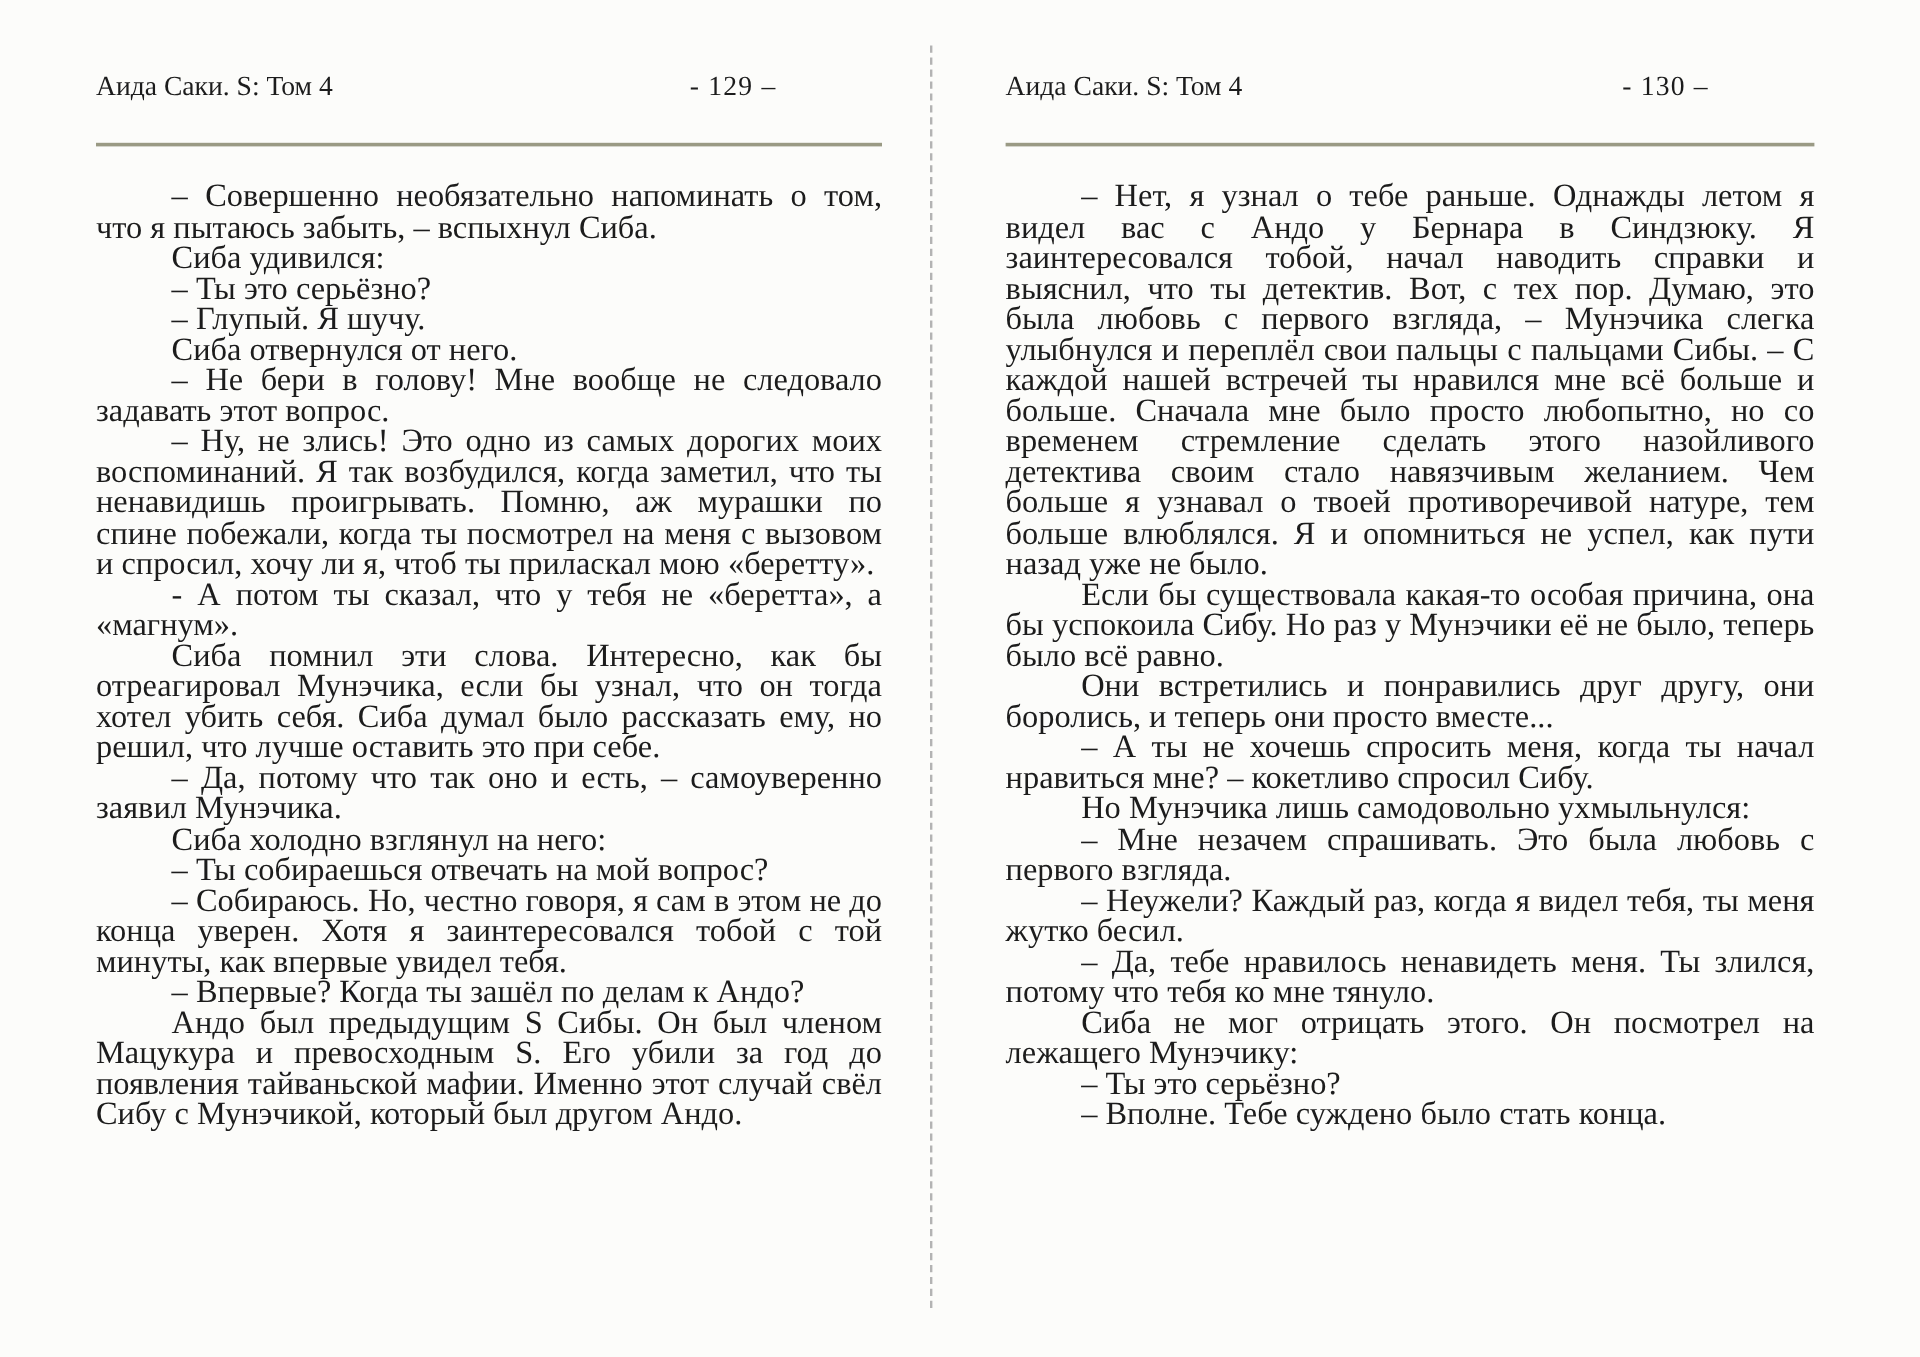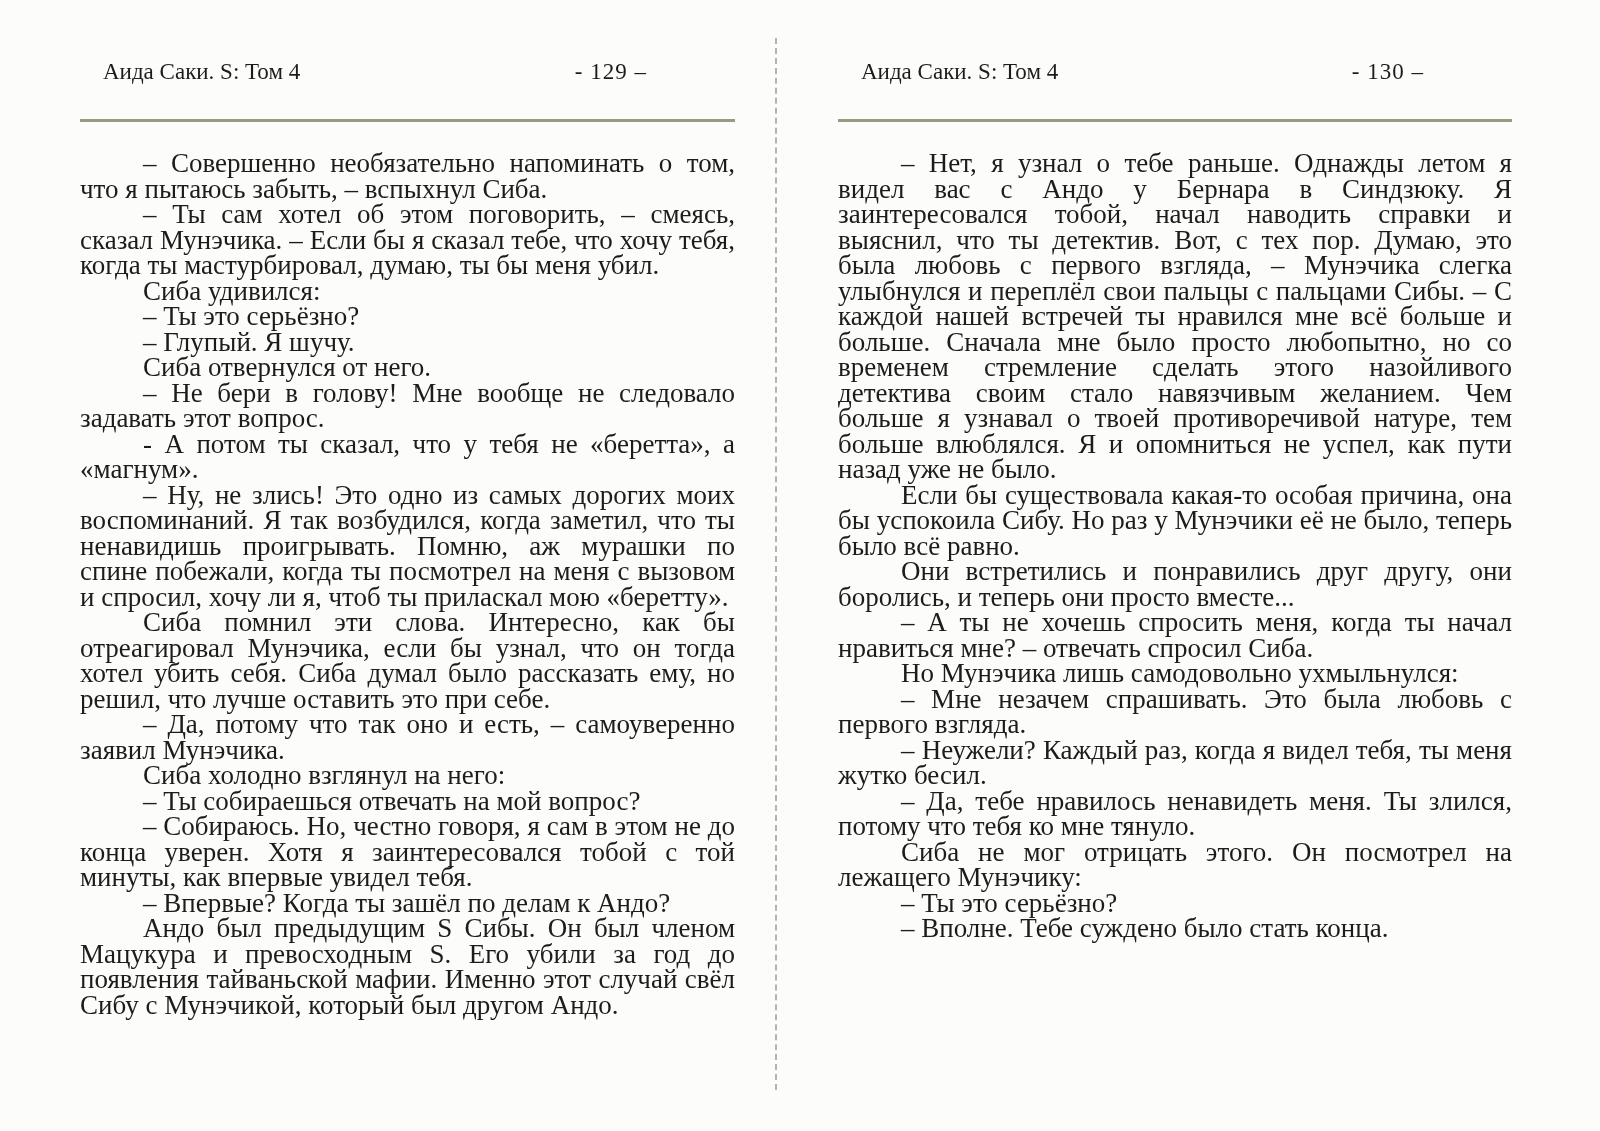--- a/index.html
+++ b/index.html
@@ -23,21 +23,20 @@
   .page-left  { left: 80px;  width: 655px; }
   .page-right { left: 838px; width: 674px; }
 
   .page-header {
     display: flex;
     justify-content: space-between;
     align-items: baseline;
     margin-top: 58px;
     font-size: 23px;
     line-height: 28px;
-    margin-left: 23px;
   }
   .page-number {
     padding-right: 88px;
     letter-spacing: 1px;
   }
   .header-rule {
     height: 3px;
     background: #9a9a84;
     border: none;
     margin: 33px 0 0 0;
@@ -66,28 +65,27 @@
 <body>
 
 <section class="page page-left">
   <div class="page-header">
     <span>Аида Саки. S: Том 4</span>
     <span class="page-number">- 129 –</span>
   </div>
   <div class="header-rule"></div>
   <div class="page-body">
       <p class="para">– Совершенно необязательно напоминать о том, что я пытаюсь забыть, – вспыхнул Сиба.</p>
-      <p class="para">– Ты сам хотел об этом поговорить, – смеясь, сказал Мунэчика. – Если бы я сказал тебе, что хочу тебя, когда ты мастурбировал, думаю, ты бы меня убил.</p>
       <p class="para">Сиба удивился:</p>
       <p class="para">– Ты это серьёзно?</p>
       <p class="para">– Глупый. Я шучу.</p>
       <p class="para">Сиба отвернулся от него.</p>
       <p class="para">– Не бери в голову! Мне вообще не следовало задавать этот вопрос.</p>
+      <p class="para">– Ну, не злись! Это одно из самых дорогих моих воспоминаний. Я так возбудился, когда заметил, что ты ненавидишь проигрывать. Помню, аж мурашки по спине побежали, когда ты посмотрел на меня с вызовом и спросил, хочу ли я, чтоб ты приласкал мою «беретту».</p>
       <p class="para">- А потом ты сказал, что у тебя не «беретта», а «магнум».</p>
-      <p class="para">– Ну, не злись! Это одно из самых дорогих моих воспоминаний. Я так возбудился, когда заметил, что ты ненавидишь проигрывать. Помню, аж мурашки по спине побежали, когда ты посмотрел на меня с вызовом и спросил, хочу ли я, чтоб ты приласкал мою «беретту».</p>
       <p class="para">Сиба помнил эти слова. Интересно, как бы отреагировал Мунэчика, если бы узнал, что он тогда хотел убить себя. Сиба думал было рассказать ему, но решил, что лучше оставить это при себе.</p>
       <p class="para">– Да, потому что так оно и есть, – самоуверенно заявил Мунэчика.</p>
       <p class="para">Сиба холодно взглянул на него:</p>
       <p class="para">– Ты собираешься отвечать на мой вопрос?</p>
       <p class="para">– Собираюсь. Но, честно говоря, я сам в этом не до конца уверен. Хотя я заинтересовался тобой с той минуты, как впервые увидел тебя.</p>
       <p class="para">– Впервые? Когда ты зашёл по делам к Андо?</p>
       <p class="para">Андо был предыдущим S Сибы. Он был членом Мацукура и превосходным S. Его убили за год до появления тайваньской мафии. Именно этот случай свёл Сибу с Мунэчикой, который был другом Андо.</p>
     </div>
 </section>
 
@@ -96,21 +94,21 @@
 <section class="page page-right">
   <div class="page-header">
     <span>Аида Саки. S: Том 4</span>
     <span class="page-number">- 130 –</span>
   </div>
   <div class="header-rule"></div>
   <div class="page-body">
       <p class="para">– Нет, я узнал о тебе раньше. Однажды летом я видел вас с Андо у Бернара в Синдзюку. Я заинтересовался тобой, начал наводить справки и выяснил, что ты детектив. Вот, с тех пор. Думаю, это была любовь с первого взгляда, – Мунэчика слегка улыбнулся и переплёл свои пальцы с пальцами Сибы. – С каждой нашей встречей ты нравился мне всё больше и больше. Сначала мне было просто любопытно, но со временем стремление сделать этого назойливого детектива своим стало навязчивым желанием. Чем больше я узнавал о твоей противоречивой натуре, тем больше влюблялся. Я и опомниться не успел, как пути назад уже не было.</p>
       <p class="para">Если бы существовала какая-то особая причина, она бы успокоила Сибу. Но раз у Мунэчики её не было, теперь было всё равно.</p>
       <p class="para">Они встретились и понравились друг другу, они боролись, и теперь они просто вместе...</p>
-      <p class="para">– А ты не хочешь спросить меня, когда ты начал нравиться мне? – отвечать спросил Сиба.</p>
+      <p class="para">– А ты не хочешь спросить меня, когда ты начал нравиться мне? – кокетливо спросил Сибу.</p>
       <p class="para">Но Мунэчика лишь самодовольно ухмыльнулся:</p>
       <p class="para">– Мне незачем спрашивать. Это была любовь с первого взгляда.</p>
       <p class="para">– Неужели? Каждый раз, когда я видел тебя, ты меня жутко бесил.</p>
       <p class="para">– Да, тебе нравилось ненавидеть меня. Ты злился, потому что тебя ко мне тянуло.</p>
       <p class="para">Сиба не мог отрицать этого. Он посмотрел на лежащего Мунэчику:</p>
       <p class="para">– Ты это серьёзно?</p>
       <p class="para">– Вполне. Тебе суждено было стать конца.</p>
     </div>
 </section>
 

